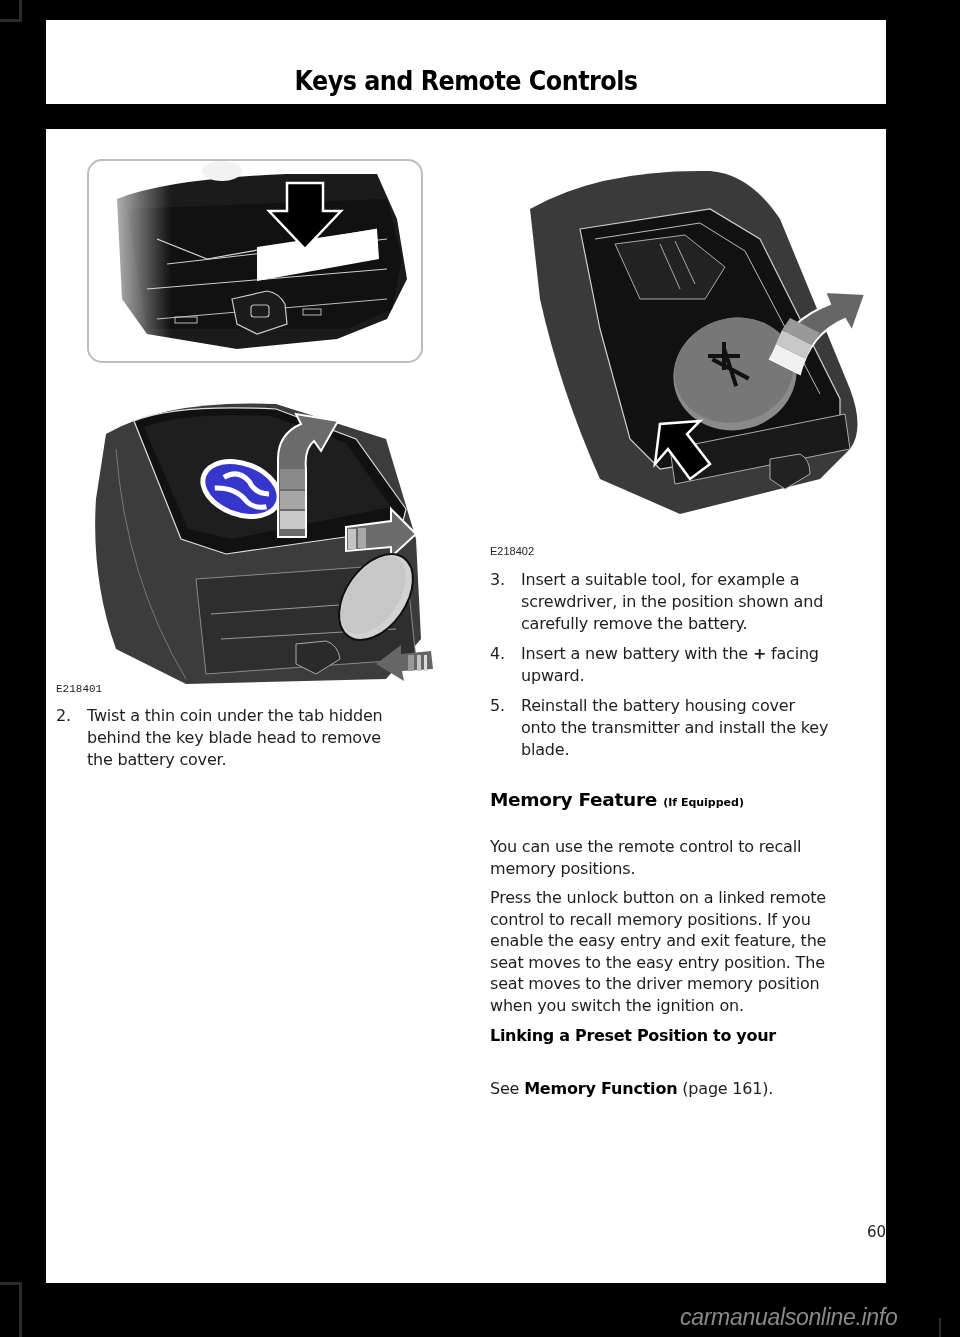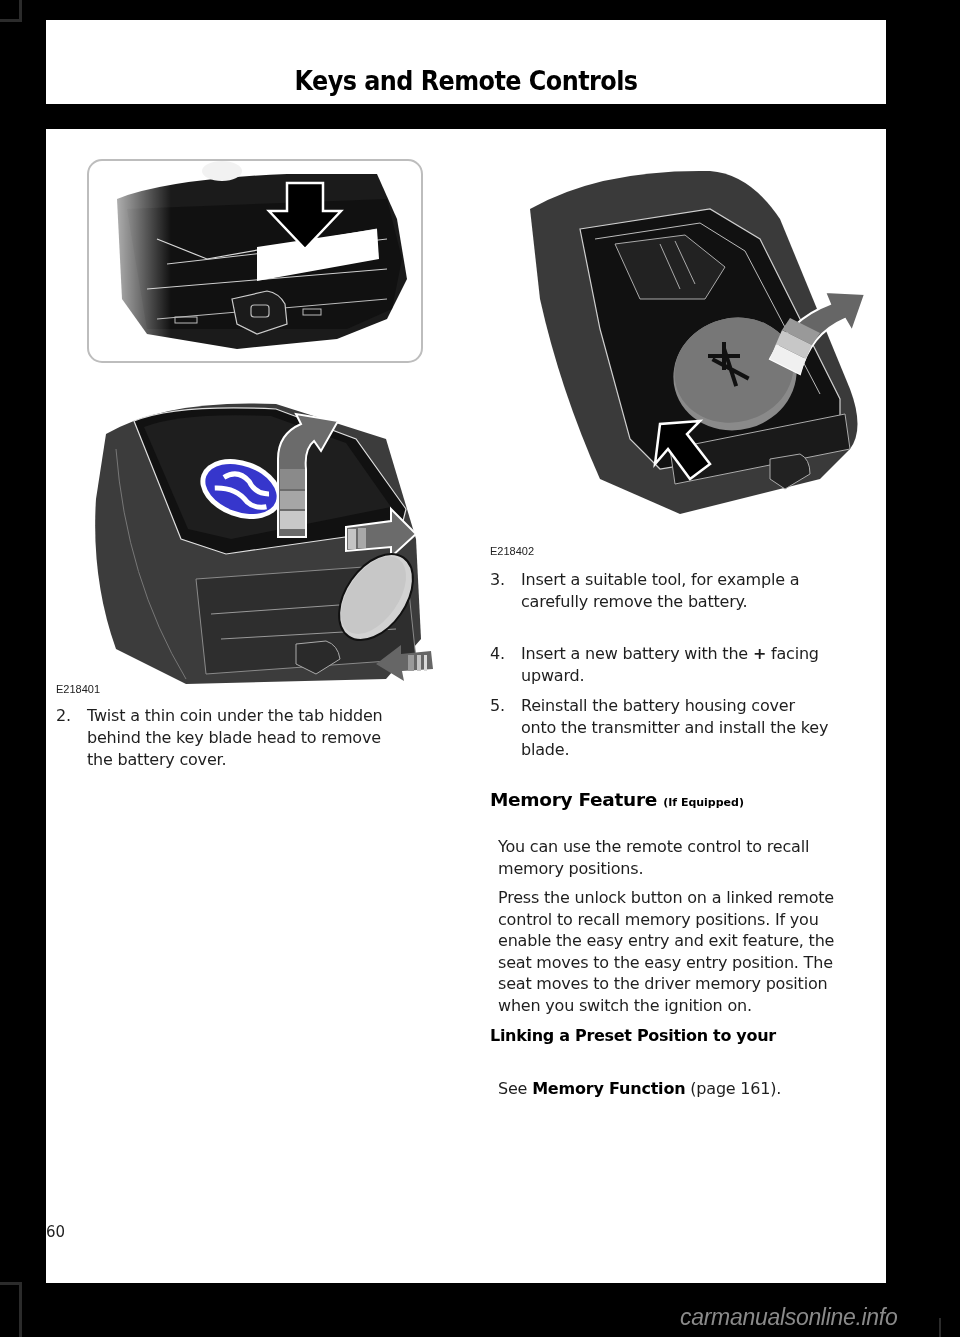--- a/index.html
+++ b/index.html
@@ -31,25 +31,25 @@
   .step .num { position: absolute; left: 0; top: 0; }
   .step .txt { margin-left: 31px; display: block; }
   .h2 {
     position: absolute; font-weight: bold; font-size: 18.5px; color: #000; letter-spacing: -0.3px;
   }
   .h2 .small { font-size: 11px; letter-spacing: 0; }
   .h3 {
     position: absolute; font-weight: bold; font-size: 16px; line-height: 20px; color: #000; letter-spacing: -0.3px;
   }
   .para {
-    position: absolute; font-size: 16px; line-height: 21.5px; color: #1e1e1e; letter-spacing: -0.2px; margin-left: 8px;
+    position: absolute; font-size: 16px; line-height: 21.5px; color: #1e1e1e; letter-spacing: -0.2px;
   }
   .para b { color: #000; }
   .page-num {
-    position: absolute; left: 0; right: 0; top: 1094px; text-align: left; font-size: 15px; color: #222;
+    position: absolute; left: 0; right: 0; top: 1094px; text-align: right; font-size: 15px; color: #222;
   }
   .watermark {
     position: absolute; left: 680px; top: 1304px; font-family: "Liberation Sans", sans-serif;
     font-size: 23px; color: #8a8a8a; letter-spacing: -0.3px; font-style: italic;
   }
 </style>
 </head>
 <body>
 
 <div class="crop" style="left:19px;top:0;width:3px;height:21px;"></div>
@@ -142,21 +142,21 @@
       </g>
 
       <g>
         <polygon points="375,272 345,275 345,266 320,285 348,302 346,292 377,290" fill="#666"></polygon>
         <rect x="352" y="276" width="6" height="16" fill="#9a9a9a"></rect>
         <rect x="361" y="276" width="4" height="16" fill="#c4c4c4"></rect>
         <rect x="368" y="276" width="3" height="16" fill="#dadada"></rect>
       </g>
     </svg>
   </div>
-  <div class="fig-code" style="left:10px;top:554px;">E218401</div>
+  <div class="fig-code" style="left:10px;top:554px;font-family:Liberation Mono, monospace;">E218401</div>
 
   <div class="fig" style="left:454px;top:20px;">
     <svg width="380" height="380" viewBox="0 0 380 380">
 
       <path d="M30 60 Q 100 20 210 22 Q 250 25 280 70 L 350 240 Q 365 280 350 300 L 320 330 L 180 365 L 100 330 Q 60 240 40 150 Z" fill="#3a3a3a"></path>
 
       <path d="M80 80 L 210 60 L 260 90 L 340 250 L 340 290 L 160 320 L 130 290 L 100 180 Z" fill="#111" stroke="#cfcfcf" stroke-width="1.2"></path>
       <path d="M95 90 L 200 74 L 245 102 L 320 245" stroke="#bbb" stroke-width="1" fill="none"></path>
 
       <path d="M115 95 L 185 86 L 225 118 L 205 150 L 140 150 Z" fill="#222" stroke="#aaa" stroke-width="1"></path>
@@ -192,20 +192,21 @@
   <div class="step" style="left:10px;top:576px;width:400px;">
     <span class="num">2.</span>
     <span class="txt">Twist a thin coin under the tab hidden</span>
     <span class="txt">behind the key blade head to remove</span>
     <span class="txt">the battery cover.</span>
   </div>
 
   <div class="step" style="left:444px;top:440px;width:400px;">
     <span class="num">3.</span>
     <span class="txt">Insert a suitable tool, for example a</span>
+    <span class="txt">screwdriver, in the position shown and</span>
     <span class="txt">carefully remove the battery.</span>
   </div>
 
   <div class="step" style="left:444px;top:514px;width:400px;">
     <span class="num">4.</span>
     <span class="txt"><span>Insert a new battery with the </span><b>+</b><span> facing</span></span>
     <span class="txt">upward.</span>
   </div>
 
   <div class="step" style="left:444px;top:566px;width:400px;">

